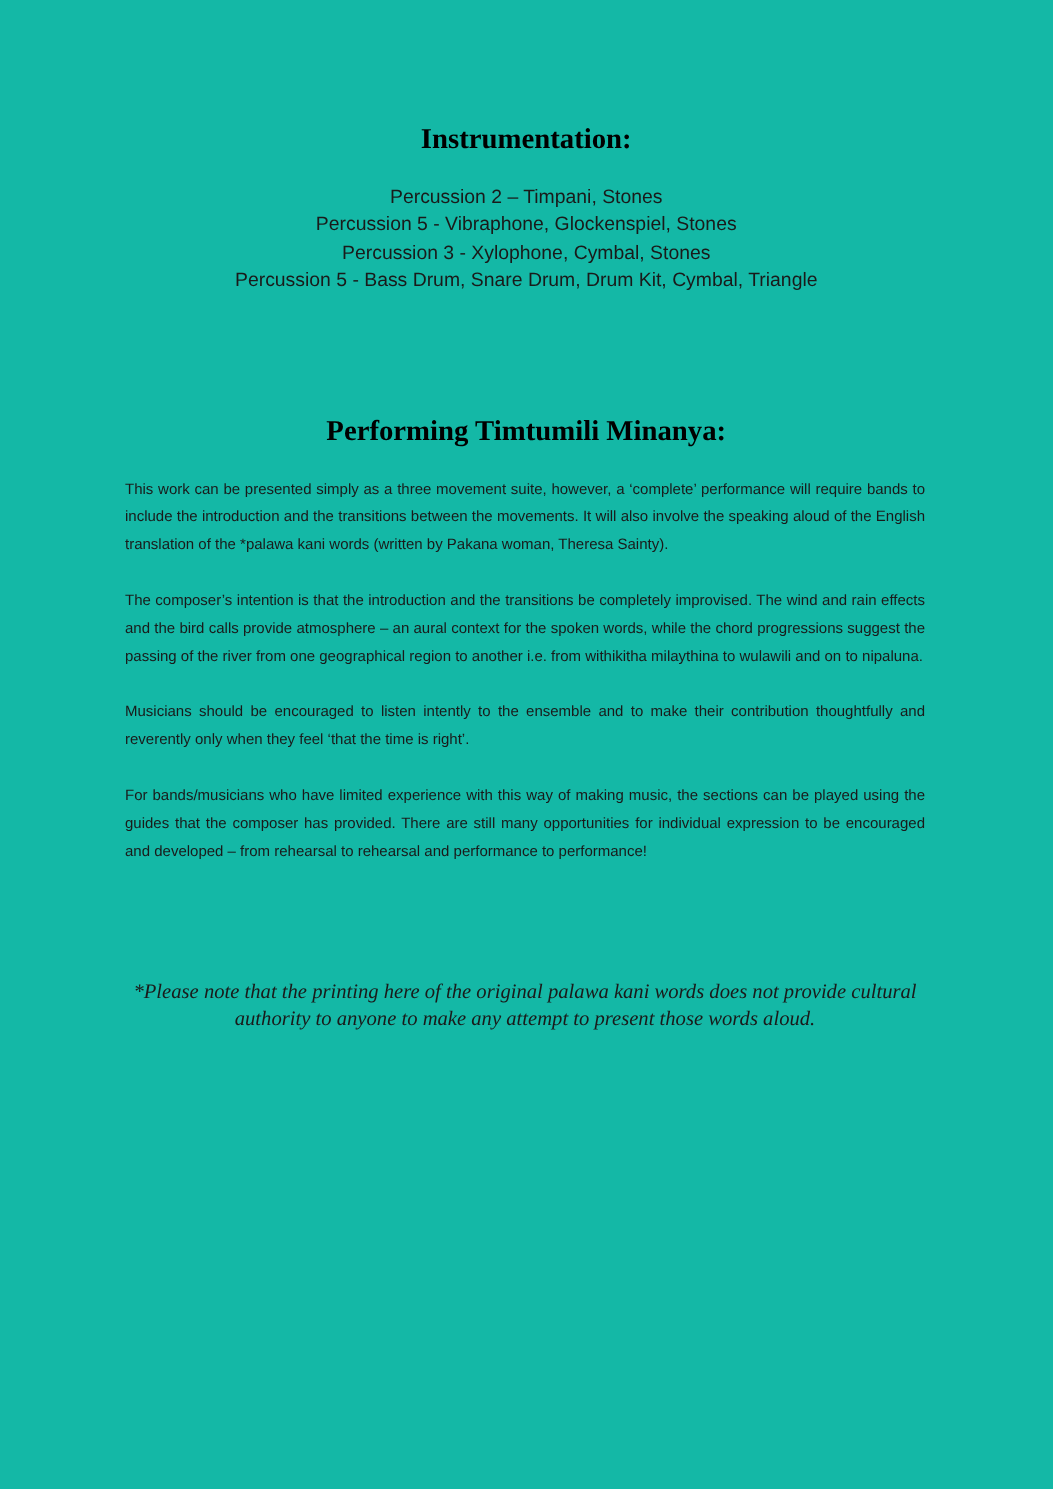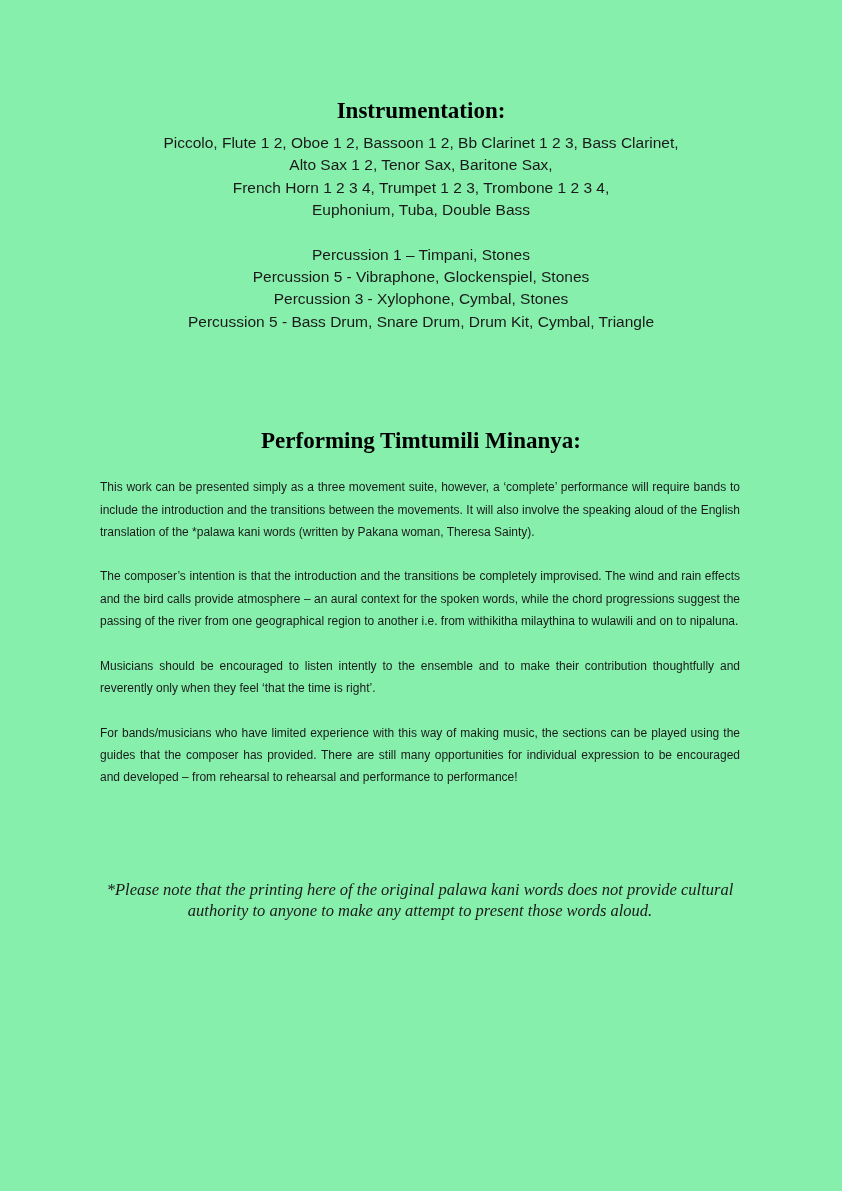--- a/index.html
+++ b/index.html
@@ -4,21 +4,21 @@
 <style>
   html, body {
     margin: 0;
     padding: 0;
     background: #ffffff;
   }
   .page {
     position: relative;
     width: 842px;
     height: 1191px;
-    background: #86efac;
+    background: #14b8a6;
     color: #1a1a1a;
     font-family: "Liberation Sans", sans-serif;
     overflow: hidden;
     box-sizing: border-box;
   }
   .doc-heading {
     font-family: "Liberation Serif", serif;
     font-weight: bold;
     font-size: 23px;
     line-height: 28px;
@@ -65,29 +65,23 @@
   }
 </style>
 </head>
 <body>
 
 <div class="page">
 
   <section class="instr-section">
     <h1 class="doc-heading">Instrumentation:</h1>
 
-    <div class="winds-group">
-      <div class="center-line">Piccolo, Flute 1 2, Oboe 1 2, Bassoon 1 2, Bb Clarinet 1 2 3, Bass Clarinet,</div>
-      <div class="center-line">Alto Sax 1 2, Tenor Sax, Baritone Sax,</div>
-      <div class="center-line">French Horn 1 2 3 4, Trumpet 1 2 3, Trombone 1 2 3 4,</div>
-      <div class="center-line">Euphonium, Tuba, Double Bass</div>
-    </div>
 
     <div class="percussion-group">
-      <div class="center-line">Percussion 1 – Timpani, Stones</div>
+      <div class="center-line">Percussion 2 – Timpani, Stones</div>
       <div class="center-line">Percussion 5 - Vibraphone, Glockenspiel, Stones</div>
       <div class="center-line">Percussion 3 - Xylophone, Cymbal, Stones</div>
       <div class="center-line">Percussion 5 - Bass Drum, Snare Drum, Drum Kit, Cymbal, Triangle</div>
     </div>
   </section>
 
   <section class="performing-section">
     <h1 class="doc-heading">Performing Timtumili Minanya:</h1>
 
     <div class="body-col">

